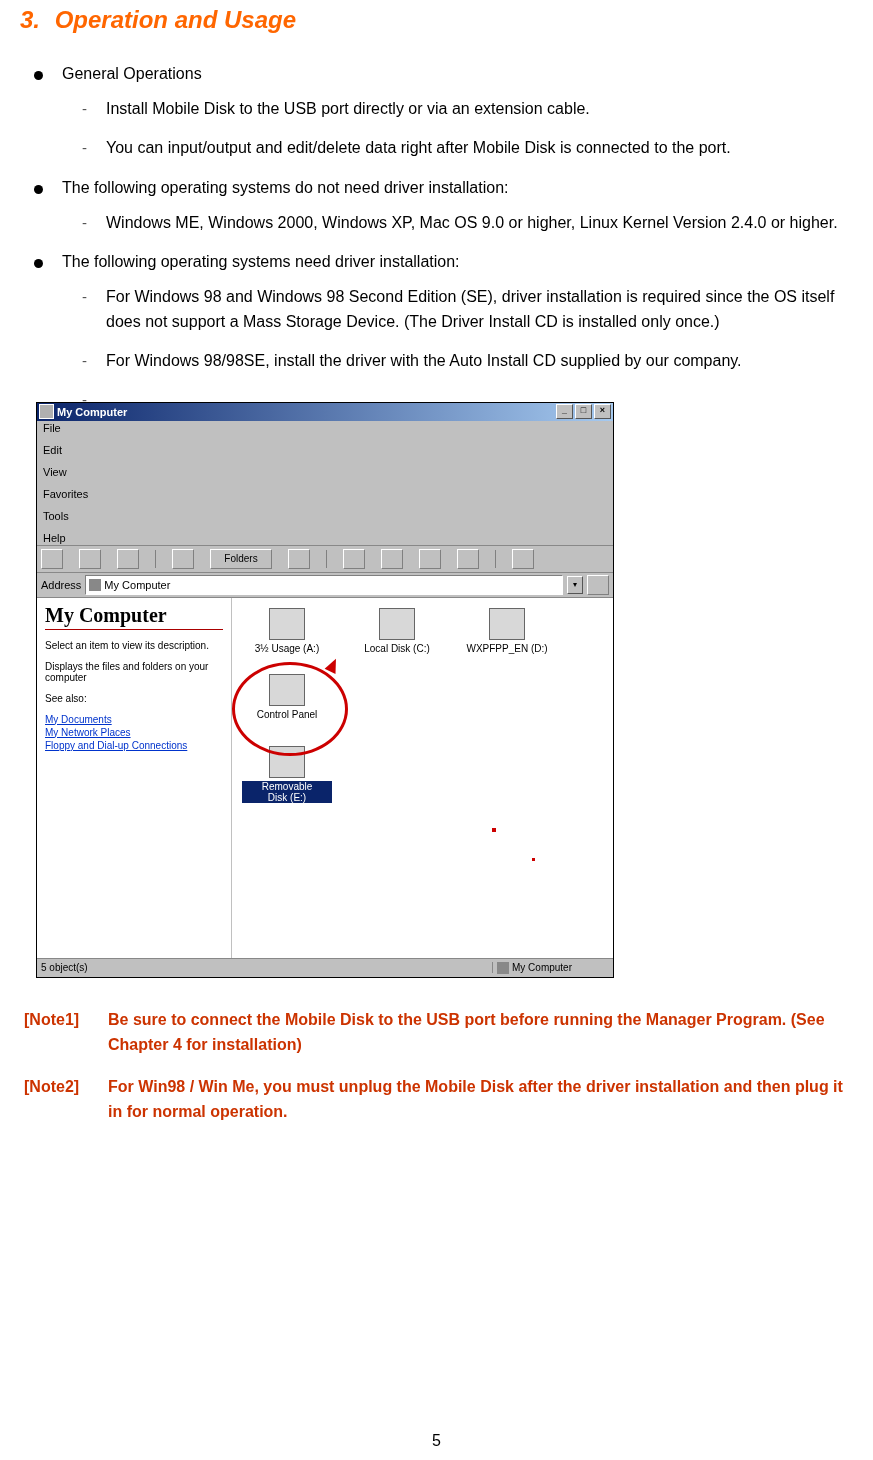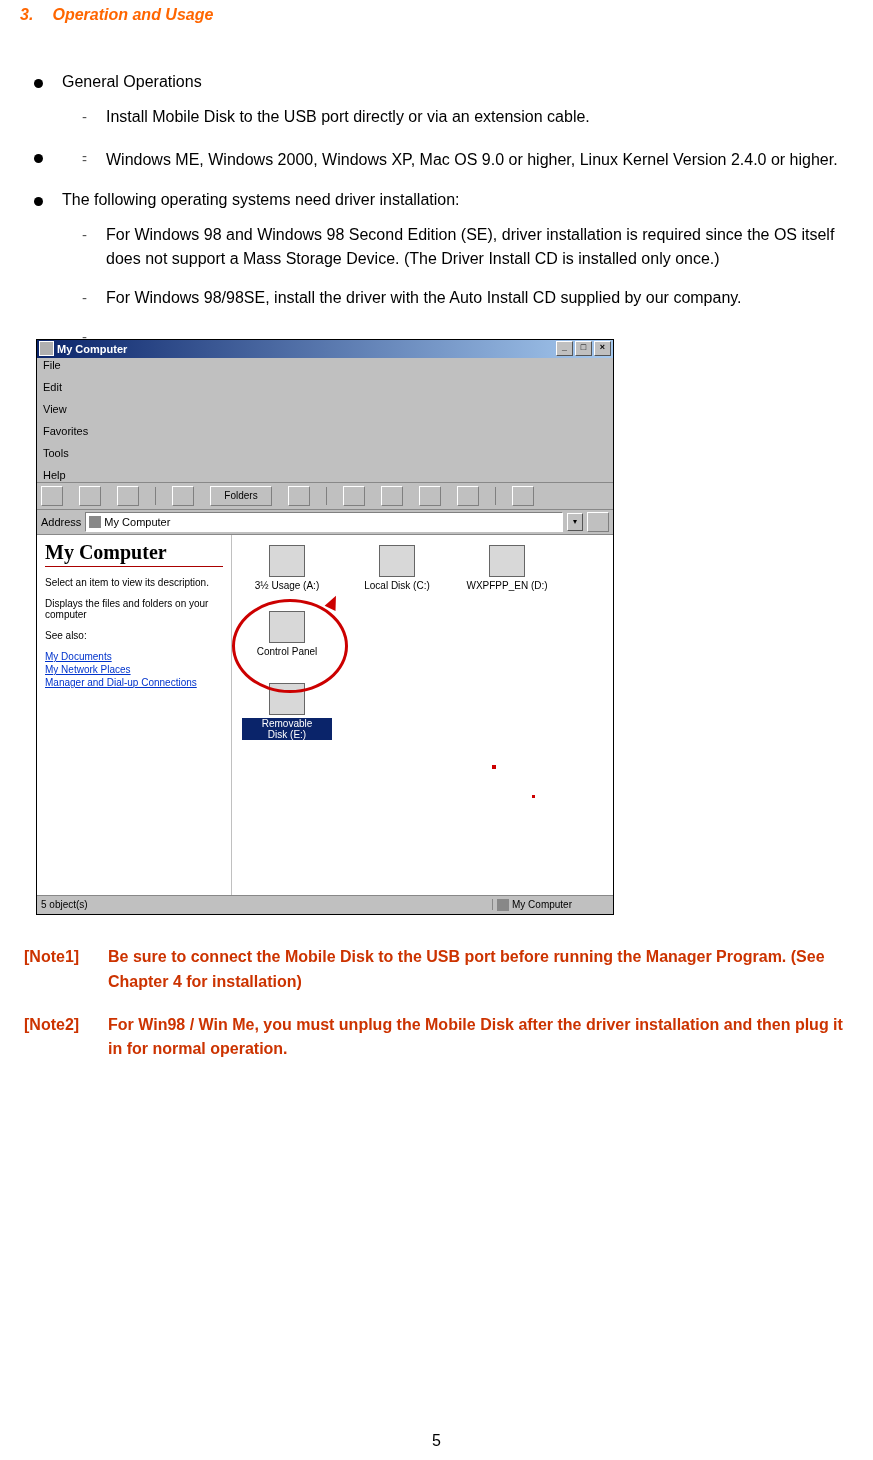--- a/index.html
+++ b/index.html
@@ -15,23 +15,23 @@
     min-height: 1460px;
     margin: 0 auto;
     padding: 0 12px 20px 20px;
     box-sizing: border-box;
     position: relative;
   }
   .section-title {
     color: #ff6600;
     font-weight: bold;
     font-style: italic;
-    font-size: 16px;
+    font-size: 24px;
     margin-top: 6px;
-    margin-bottom: 49px;
+    margin-bottom: 31px;
   }
   .section-num {
     display: inline-block;
     min-width: 28px;
   }
 
   .l1 {
     margin: 8px 0;
     padding-left: 42px;
     position: relative;
@@ -272,24 +272,26 @@
   <div class="l1">
     <span class="bullet"></span>
     <span>General Operations</span>
   </div>
   <div class="l2">
     <span class="dash">-</span>
     <span>Install Mobile Disk to the USB port directly or via an extension cable.</span>
   </div>
   <div class="l2">
     <span class="dash">-</span>
+    <span>You can input/output and edit/delete data right after Mobile Disk is connected to the port.</span>
   </div>
 
   <div class="l1-full">
     <span class="bullet"></span>
+    <span>The following operating systems do not need driver installation:</span>
   </div>
   <div class="l2">
     <span class="dash">-</span>
     <span>Windows ME, Windows 2000, Windows XP, Mac OS 9.0 or higher, Linux Kernel Version 2.4.0 or higher.</span>
   </div>
 
   <div class="l1-full">
     <span class="bullet"></span>
     <span>The following operating systems need driver installation:</span>
   </div>
@@ -348,21 +350,21 @@
         <span class="tb"></span>
       </div>
       <div class="client">
         <div class="left-pane">
           <div class="lp-title">My Computer</div>
           <div class="lp-small">Select an item to view its description.</div>
           <div class="lp-small">Displays the files and folders on your computer</div>
           <div class="lp-small">See also:</div>
           <div class="lp-link">My Documents</div>
           <div class="lp-link">My Network Places</div>
-          <div class="lp-link">Manager and Dial-up Connections</div>
+          <div class="lp-link">Floppy and Dial-up Connections</div>
         </div>
         <div class="right-pane">
           <div class="icon-row">
             <div class="dt-icon">
               <div class="box"></div>
               <div class="lbl">3½ Usage (A:)</div>
             </div>
             <div class="dt-icon">
               <div class="box"></div>
               <div class="lbl">Local Disk (C:)</div>

